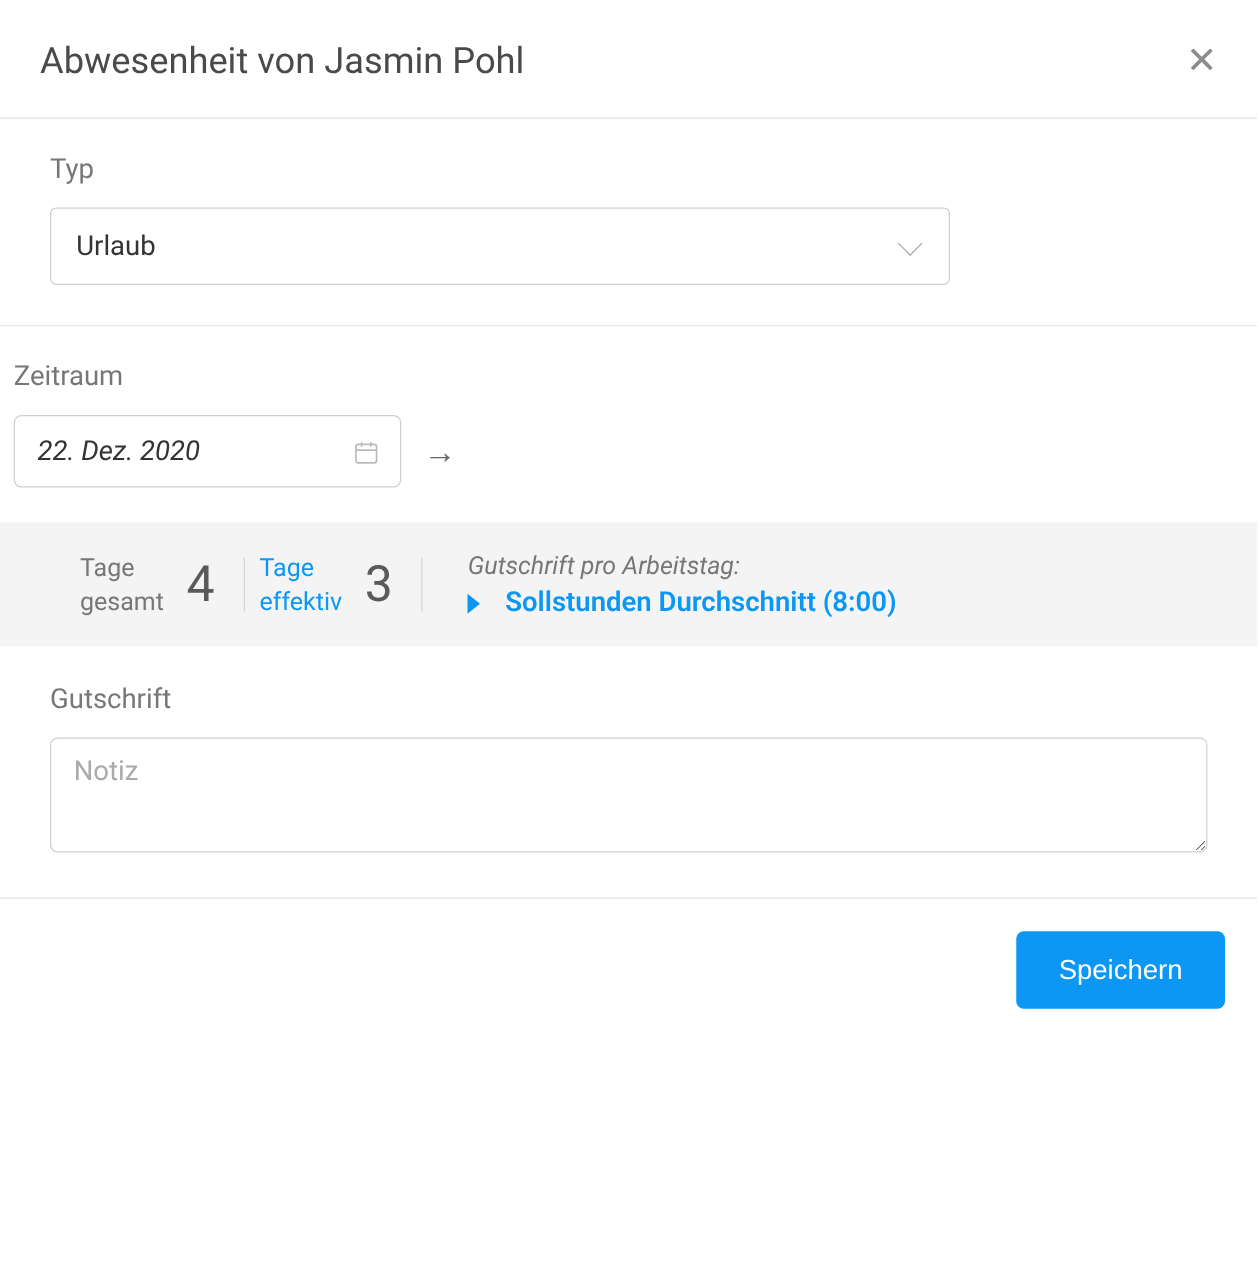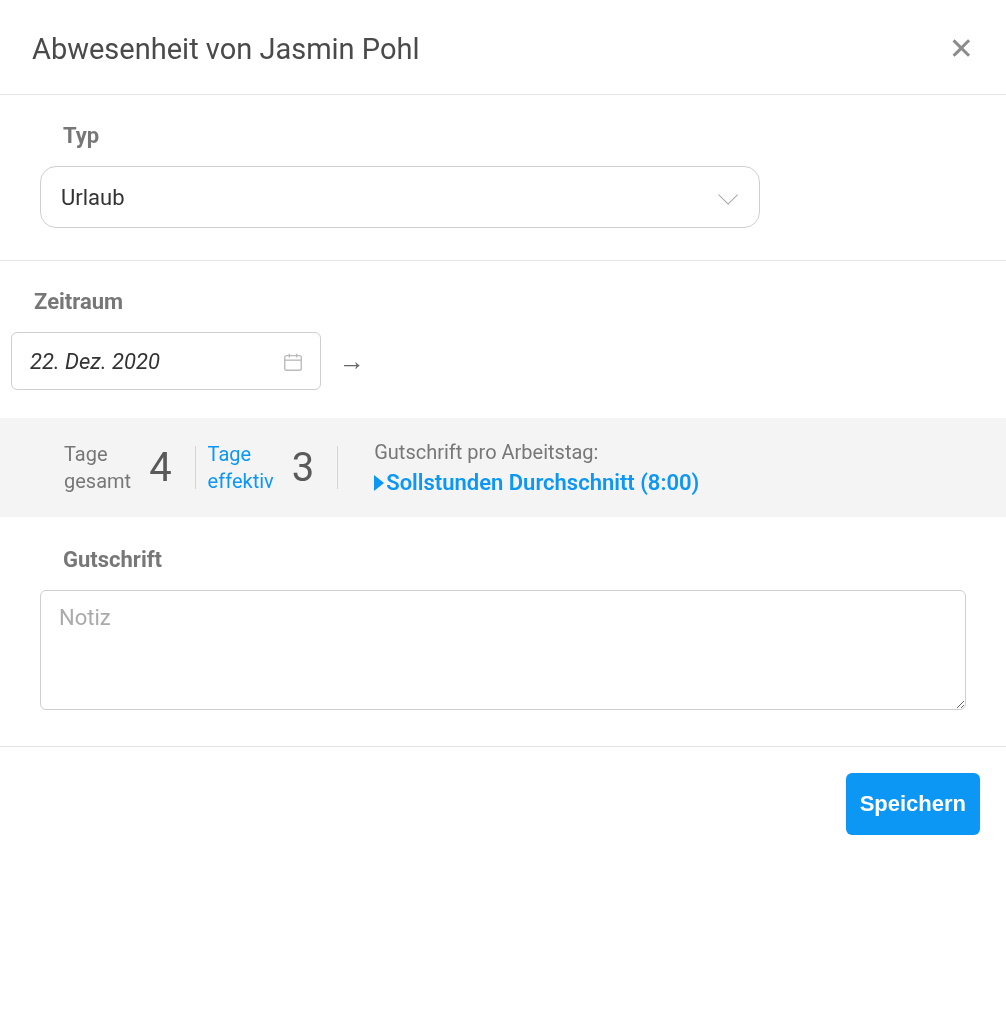--- a/index.html
+++ b/index.html
@@ -39,32 +39,31 @@
       line-height: 1;
     }
     .section {
       padding: 28px 40px 32px 40px;
       border-bottom: 1px solid #e8e8e8;
     }
     .section-label {
       font-size: 22px;
       color: #777;
       margin-bottom: 18px;
-      font-weight: 700;
-      margin-left: 23px;
+      font-weight: 400;
     }
     .select-wrap {
       position: relative;
       width: 720px;
     }
     .select-input {
       width: 100%;
       height: 62px;
       border: 1px solid #cfcfcf;
-      border-radius: 16px;
+      border-radius: 5px;
       padding: 0 20px;
       font-size: 22px;
       color: #333;
       background: #fff;
       display: flex;
       align-items: center;
       justify-content: space-between;
       cursor: pointer;
     }
     .chevron-down {
@@ -148,43 +147,44 @@
     }
     .credit-group {
       display: flex;
       flex-direction: column;
       gap: 6px;
       padding-left: 24px;
     }
     .credit-label {
       font-size: 20px;
       color: #777;
+      font-style: italic;
     }
     .credit-link {
       display: flex;
       align-items: center;
-      gap: 2px;
+      gap: 20px;
       color: #0c97f5;
       font-size: 22px;
       font-weight: 600;
       cursor: pointer;
     }
     .triangle-right {
       width: 0;
       height: 0;
       border-top: 8px solid transparent;
       border-bottom: 8px solid transparent;
       border-left: 10px solid #0c97f5;
     }
     .comment-section {
       padding: 30px 40px 32px 40px;
     }
     .textarea {
       width: 100%;
-      height: 120px;
+      height: 92px;
       border: 1px solid #cfcfcf;
       border-radius: 6px;
       padding: 14px 18px;
       font-size: 22px;
       font-family: inherit;
       resize: vertical;
       color: #333;
     }
     .textarea::placeholder {
       color: #aaa;
@@ -193,24 +193,24 @@
       border-top: 1px solid #e3e3e3;
       padding: 26px 26px;
       display: flex;
       justify-content: flex-end;
     }
     .save-btn {
       background: #0c97f5;
       color: #fff;
       border: none;
       border-radius: 6px;
-      padding: 18px 14px;
-      font-size: 22px;
-      cursor: pointer;
-      font-weight: 700;
+      padding: 18px 34px;
+      font-size: 22px;
+      cursor: pointer;
+      font-weight: 400;
     }
   </style>
 </head>
 <body>
 
 <div class="modal">
 
   <div class="header">
     <div class="header-title">Abwesenheit von Jasmin Pohl</div>
     <div class="close-btn">✕</div>

